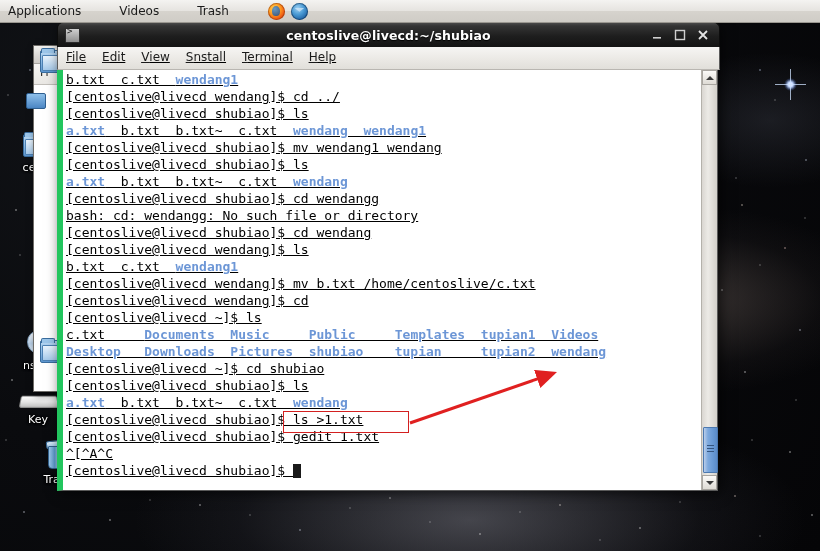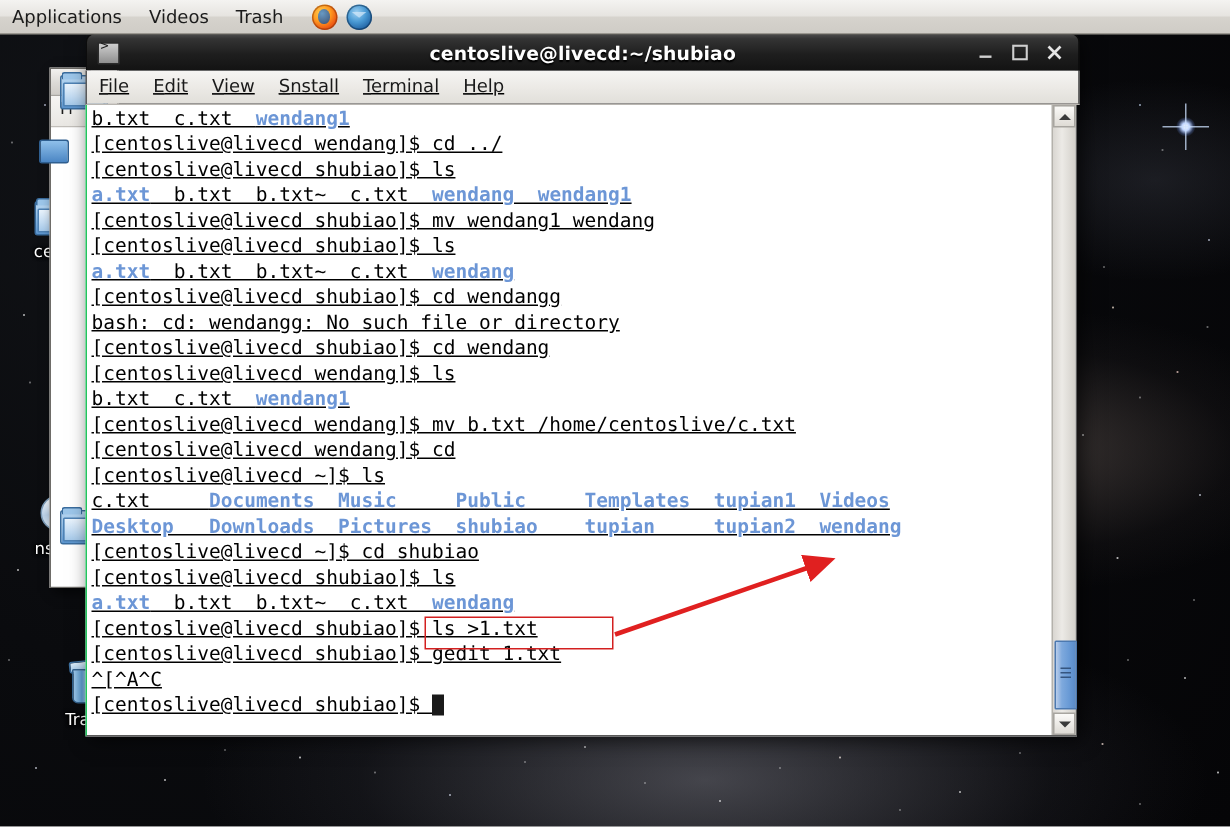--- a/index.html
+++ b/index.html
@@ -90,21 +90,21 @@
   }
   #brightstar:before { left:-9px; top:6px; width:31px; height:1px; }
   #brightstar:after  { left:6px; top:-9px; width:1px; height:31px; }
 
   
   #toppanel {
     position:absolute; left:0; top:0; width:820px; height:22px;
     background: linear-gradient(to bottom, #f4f3f1 0%, #e6e4e0 48%, #d6d3cd 52%, #cfccc6 100%);
     border-bottom:1px solid #9a9790;
     font-size:12px; color:#1b1b1b;
-    display:flex; align-items:center;
+    display:flex; align-items:center;gap:20px;
   }
   .menu-item { padding:0 9px; line-height:20px; cursor:default; white-space:nowrap; }
   .menu-item:first-child { padding-left:8px; }
   #panel-launchers { display:flex; align-items:center; gap:6px; margin-left:10px; }
   .launcher { width:17px; height:17px; border-radius:50%; position:relative; }
   .launcher.firefox {
     background: radial-gradient(circle at 38% 34%, #ffd45a 0%, #ff9b21 38%, #ef5c14 66%, #c23a12 100%);
     box-shadow: inset 0 0 0 1px rgba(120,40,0,.45);
   }
   .launcher.firefox:after{
@@ -234,21 +234,21 @@
     background:linear-gradient(to bottom,#f6f5f3 0%,#ebe9e5 55%,#e1dfda 100%);
     border-left:1px solid #5a5a5a; border-right:1px solid #5a5a5a;
     border-bottom:1px solid #b9b6b1;
     display:flex; align-items:flex-start; font-size:12px; color:#1a1a1a;
   }
   #term-menubar .tm { padding:0 8px; line-height:20px; }
   #term-menubar .tm u { text-decoration:underline; }
   #term-body {
     position:relative; width:100%; height:421px;
     background:#ffffff;
-    border-left:1px solid #22c55e; border-right:1px solid #5a5a5a; border-bottom:1px solid #5a5a5a;
+    border-left:6px solid #22c55e; border-right:1px solid #5a5a5a; border-bottom:1px solid #5a5a5a;
     box-sizing:border-box;
     display:flex;
   }
   #term-screen {
     flex:1 1 auto; overflow:hidden; position:relative;
     padding:1px 0 0 1px;
   }
   pre#term-text {
     margin:0; padding:0 0 0 2px;
     font-family:"DejaVu Sans Mono","Liberation Mono",monospace;
@@ -318,20 +318,26 @@
   </div>
 
   <div class="desk-icon" style="left:2px; top:330px;">
     <div class="cd-ico">
       <div class="disc"></div>
         <div class="hole"></div>
     </div>
     <span class="lbl">nstall</span>
   </div>
 
+  <div class="desk-icon" style="left:2px; top:392px;">
+    <div class="kbd-ico">
+        <div class="body"></div>
+      </div>
+    <span class="lbl">Key</span>
+  </div>
 
   <div class="desk-icon" style="left:22px; top:440px;">
     <div class="trash-ico">
       <div class="lid"></div>
         <div class="can"></div>
     </div>
     <span class="lbl">Trash</span>
   </div>
 
   <div id="fmwin">

